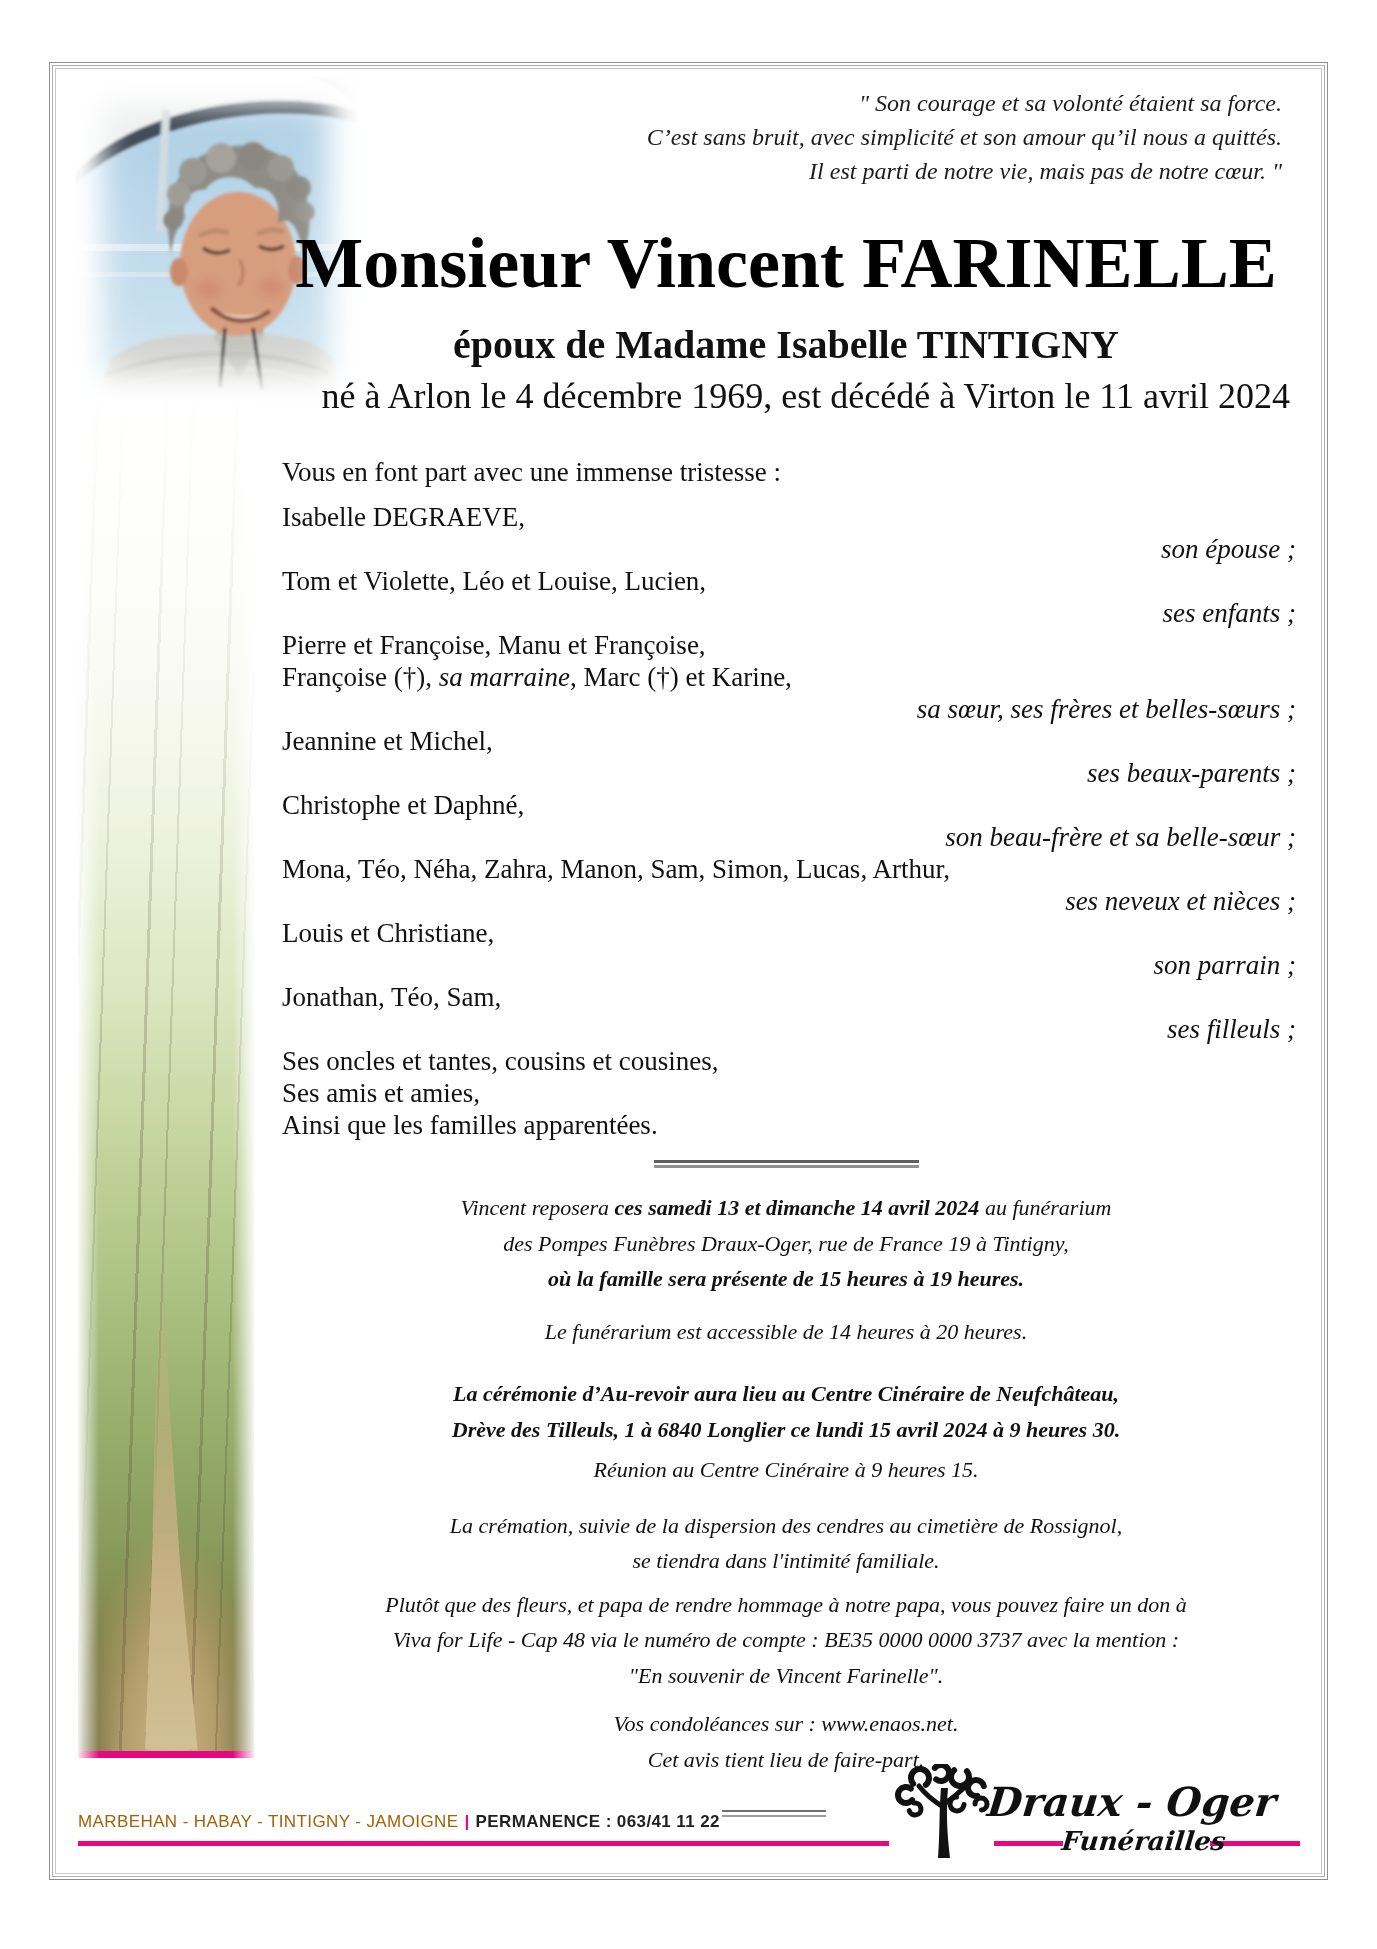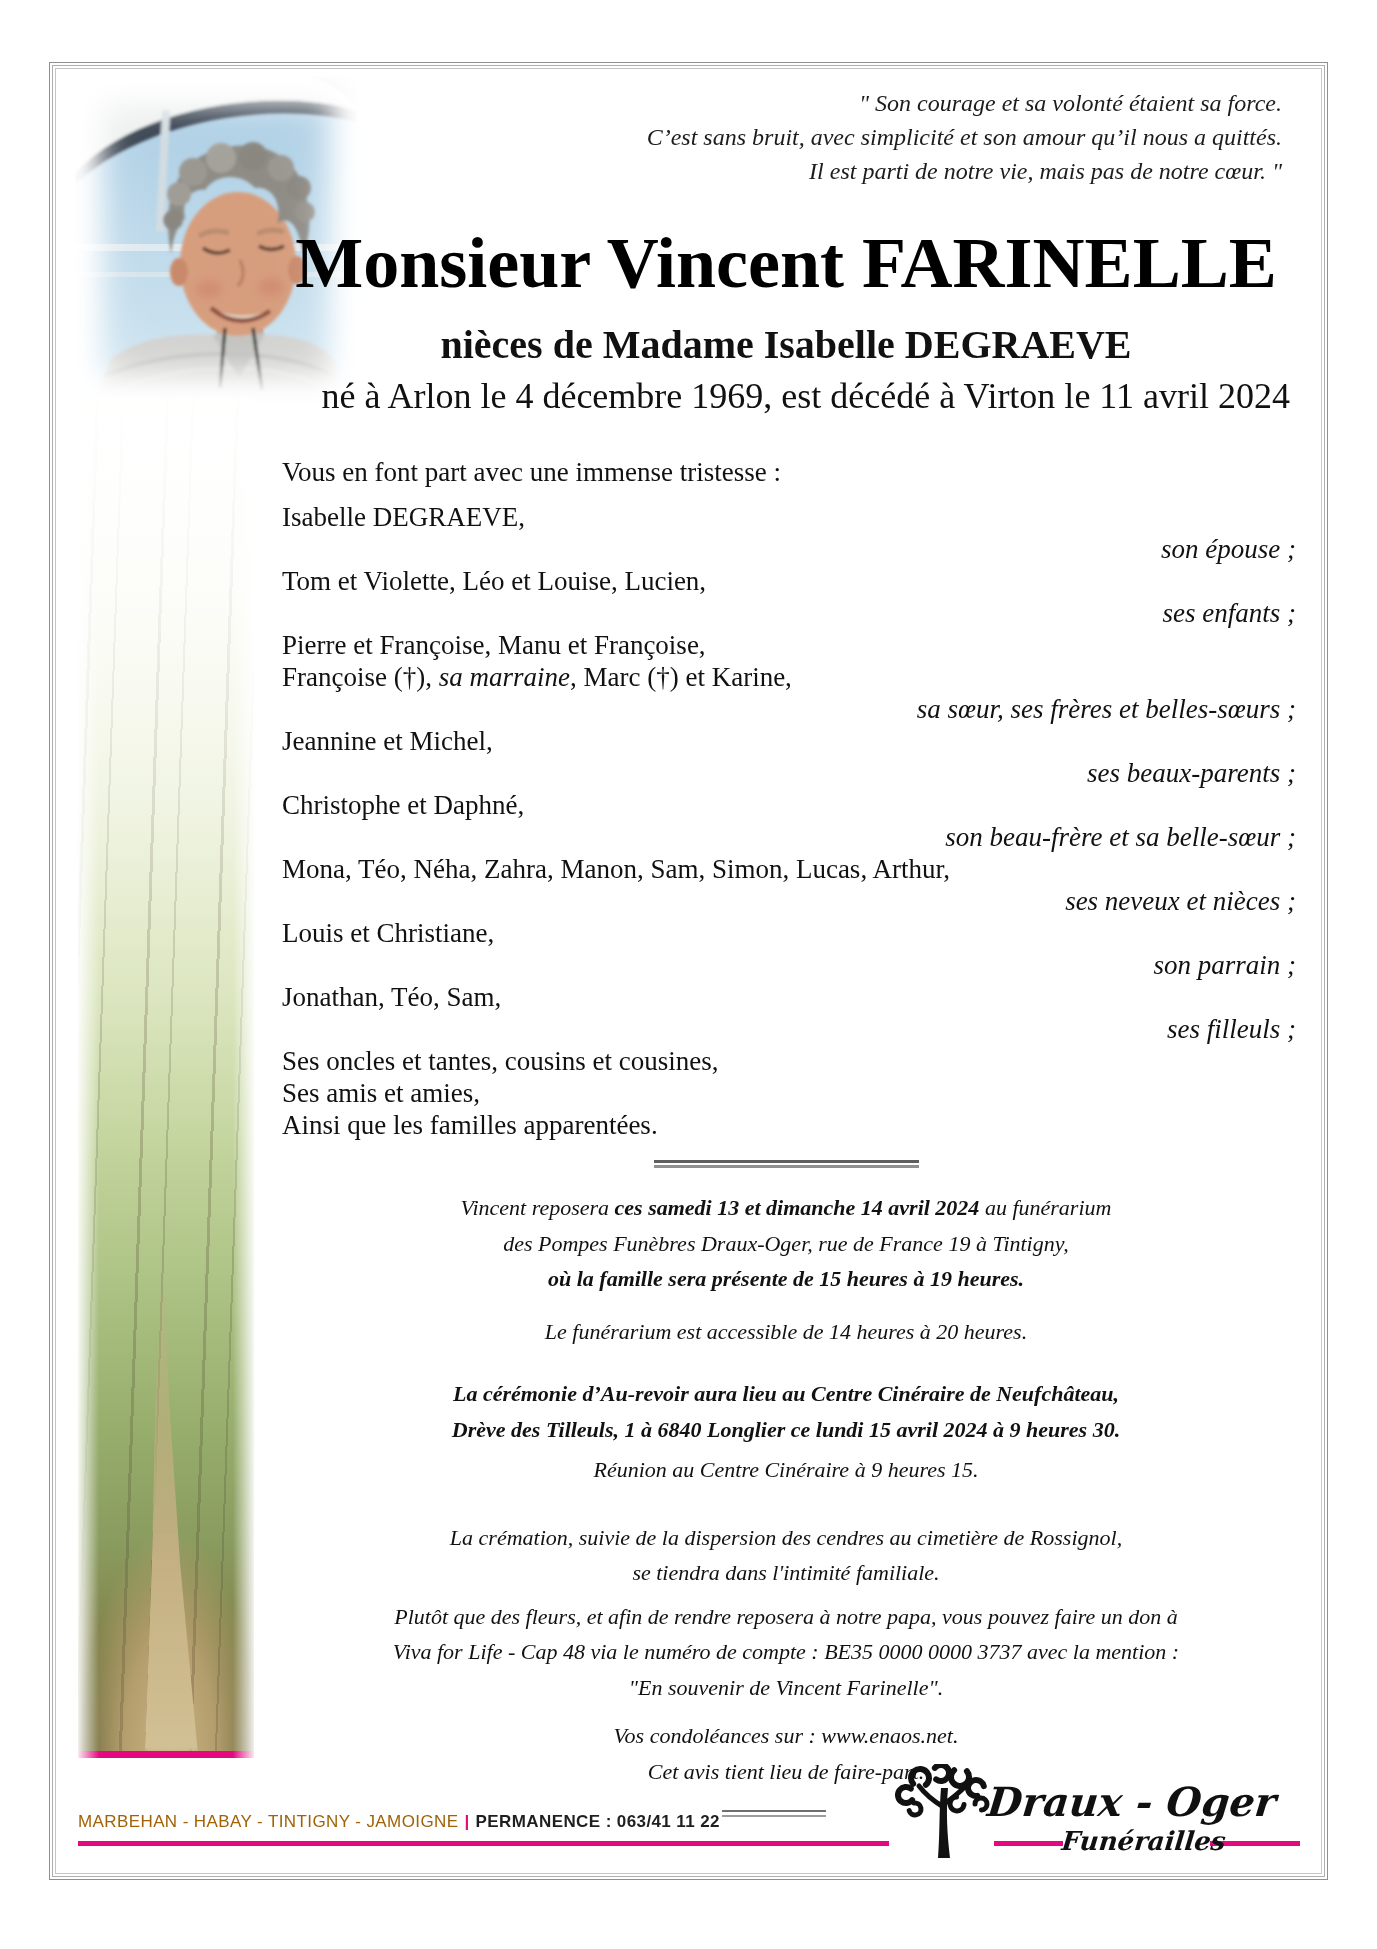--- a/index.html
+++ b/index.html
@@ -60,21 +60,21 @@
   .sep{position:absolute;left:282px;right:87px;top:1160px;}
   .sep-inner{width:265px;margin:0 auto;}
   .sep-a{height:3px;background:#5f5f5f;}
   .sep-b{height:3px;background:#909090;margin-top:2px;}
 
   
   .ceremony{position:absolute;left:262px;right:67px;top:1190px;text-align:center;
             font-size:22px;line-height:35.5px;font-style:italic;}
   .ceremony div{white-space:nowrap;}
   .mt17{margin-top:17px;} .mt27{margin-top:27px;} .mt5{margin-top:5px;}
-  .mt20{margin-top:32px;} .mt8{margin-top:8px;} .mt13{margin-top:13px;}
+  .mt20{margin-top:20px;} .mt8{margin-top:8px;} .mt13{margin-top:13px;}
 
   
   .footer{position:absolute;left:78px;top:1800px;width:1222px;height:80px;
           font-family:"Liberation Sans",sans-serif;}
   .ftext{position:absolute;left:0;top:12px;font-size:17px;letter-spacing:.4px;white-space:nowrap;}
   .floc{color:#a16207;}
   .fpipe{color:#E5097F;font-weight:700;padding:0 6px;}
   .fperm{color:#1f1f1f;font-weight:700;}
   .fsmallsep{position:absolute;left:644px;top:10px;width:104px;}
   .fsmallsep .a{height:2px;background:#6f6f6f;}
@@ -159,21 +159,21 @@
     <div class="forest-pink"></div>
   </div>
 
   <div class="quote">
     <div>" Son courage et sa volonté étaient sa force.</div>
     <div>C’est sans bruit, avec simplicité et son amour qu’il nous a quittés.</div>
     <div>Il est parti de notre vie, mais pas de notre cœur. "</div>
   </div>
 
   <h1 class="title">Monsieur Vincent FARINELLE</h1>
-  <div class="subtitle">nièces de Madame Isabelle DEGRAEVE</div>
+  <div class="subtitle">époux de Madame Isabelle TINTIGNY</div>
   <div class="dates">né à Arlon le 4 décembre 1969, est décédé à Virton le 11 avril 2024</div>
 
   <div class="announce">
     <div class="intro">Vous en font part avec une immense tristesse :</div>
     <div class="nm">Isabelle DEGRAEVE,</div>
     <div class="rl">son épouse ;</div>
     <div class="nm">Tom et Violette, Léo et Louise, Lucien,</div>
     <div class="rl">ses enfants ;</div>
     <div class="nm">Pierre et Françoise, Manu et Françoise,</div>
     <div class="nm"><span>Françoise (†), </span><span class="it">sa marraine</span><span>, Marc (†) et Karine,</span></div>
@@ -203,21 +203,21 @@
   <div class="ceremony">
     <div><span>Vincent reposera </span><span class="b">ces samedi 13 et dimanche 14 avril 2024</span><span> au funérarium</span></div>
     <div>des Pompes Funèbres Draux-Oger, rue de France 19 à Tintigny,</div>
     <div class="b">où la famille sera présente de 15 heures à 19 heures.</div>
     <div class="mt17">Le funérarium est accessible de 14 heures à 20 heures.</div>
     <div class="b mt27">La cérémonie d’Au-revoir aura lieu au Centre Cinéraire de Neufchâteau,</div>
     <div class="b">Drève des Tilleuls, 1 à 6840 Longlier ce lundi 15 avril 2024 à 9 heures 30.</div>
     <div class="mt5">Réunion au Centre Cinéraire à 9 heures 15.</div>
     <div class="mt20">La crémation, suivie de la dispersion des cendres au cimetière de Rossignol,</div>
     <div>se tiendra dans l'intimité familiale.</div>
-    <div class="mt8">Plutôt que des fleurs, et afin de rendre reposera à notre papa, vous pouvez faire un don à</div>
+    <div class="mt8">Plutôt que des fleurs, et papa de rendre hommage à notre papa, vous pouvez faire un don à</div>
     <div>Viva for Life - Cap 48 via le numéro de compte : BE35 0000 0000 3737 avec la mention :</div>
     <div>"En souvenir de Vincent Farinelle".</div>
     <div class="mt13">Vos condoléances sur : www.enaos.net.</div>
     <div>Cet avis tient lieu de faire-part.</div>
   </div>
 
   <div class="footer">
     <div class="ftext">
       <span class="floc">MARBEHAN - HABAY - TINTIGNY - JAMOIGNE</span><span class="fpipe">|</span><span class="fperm">PERMANENCE : 063/41 11 22</span>
     </div>

